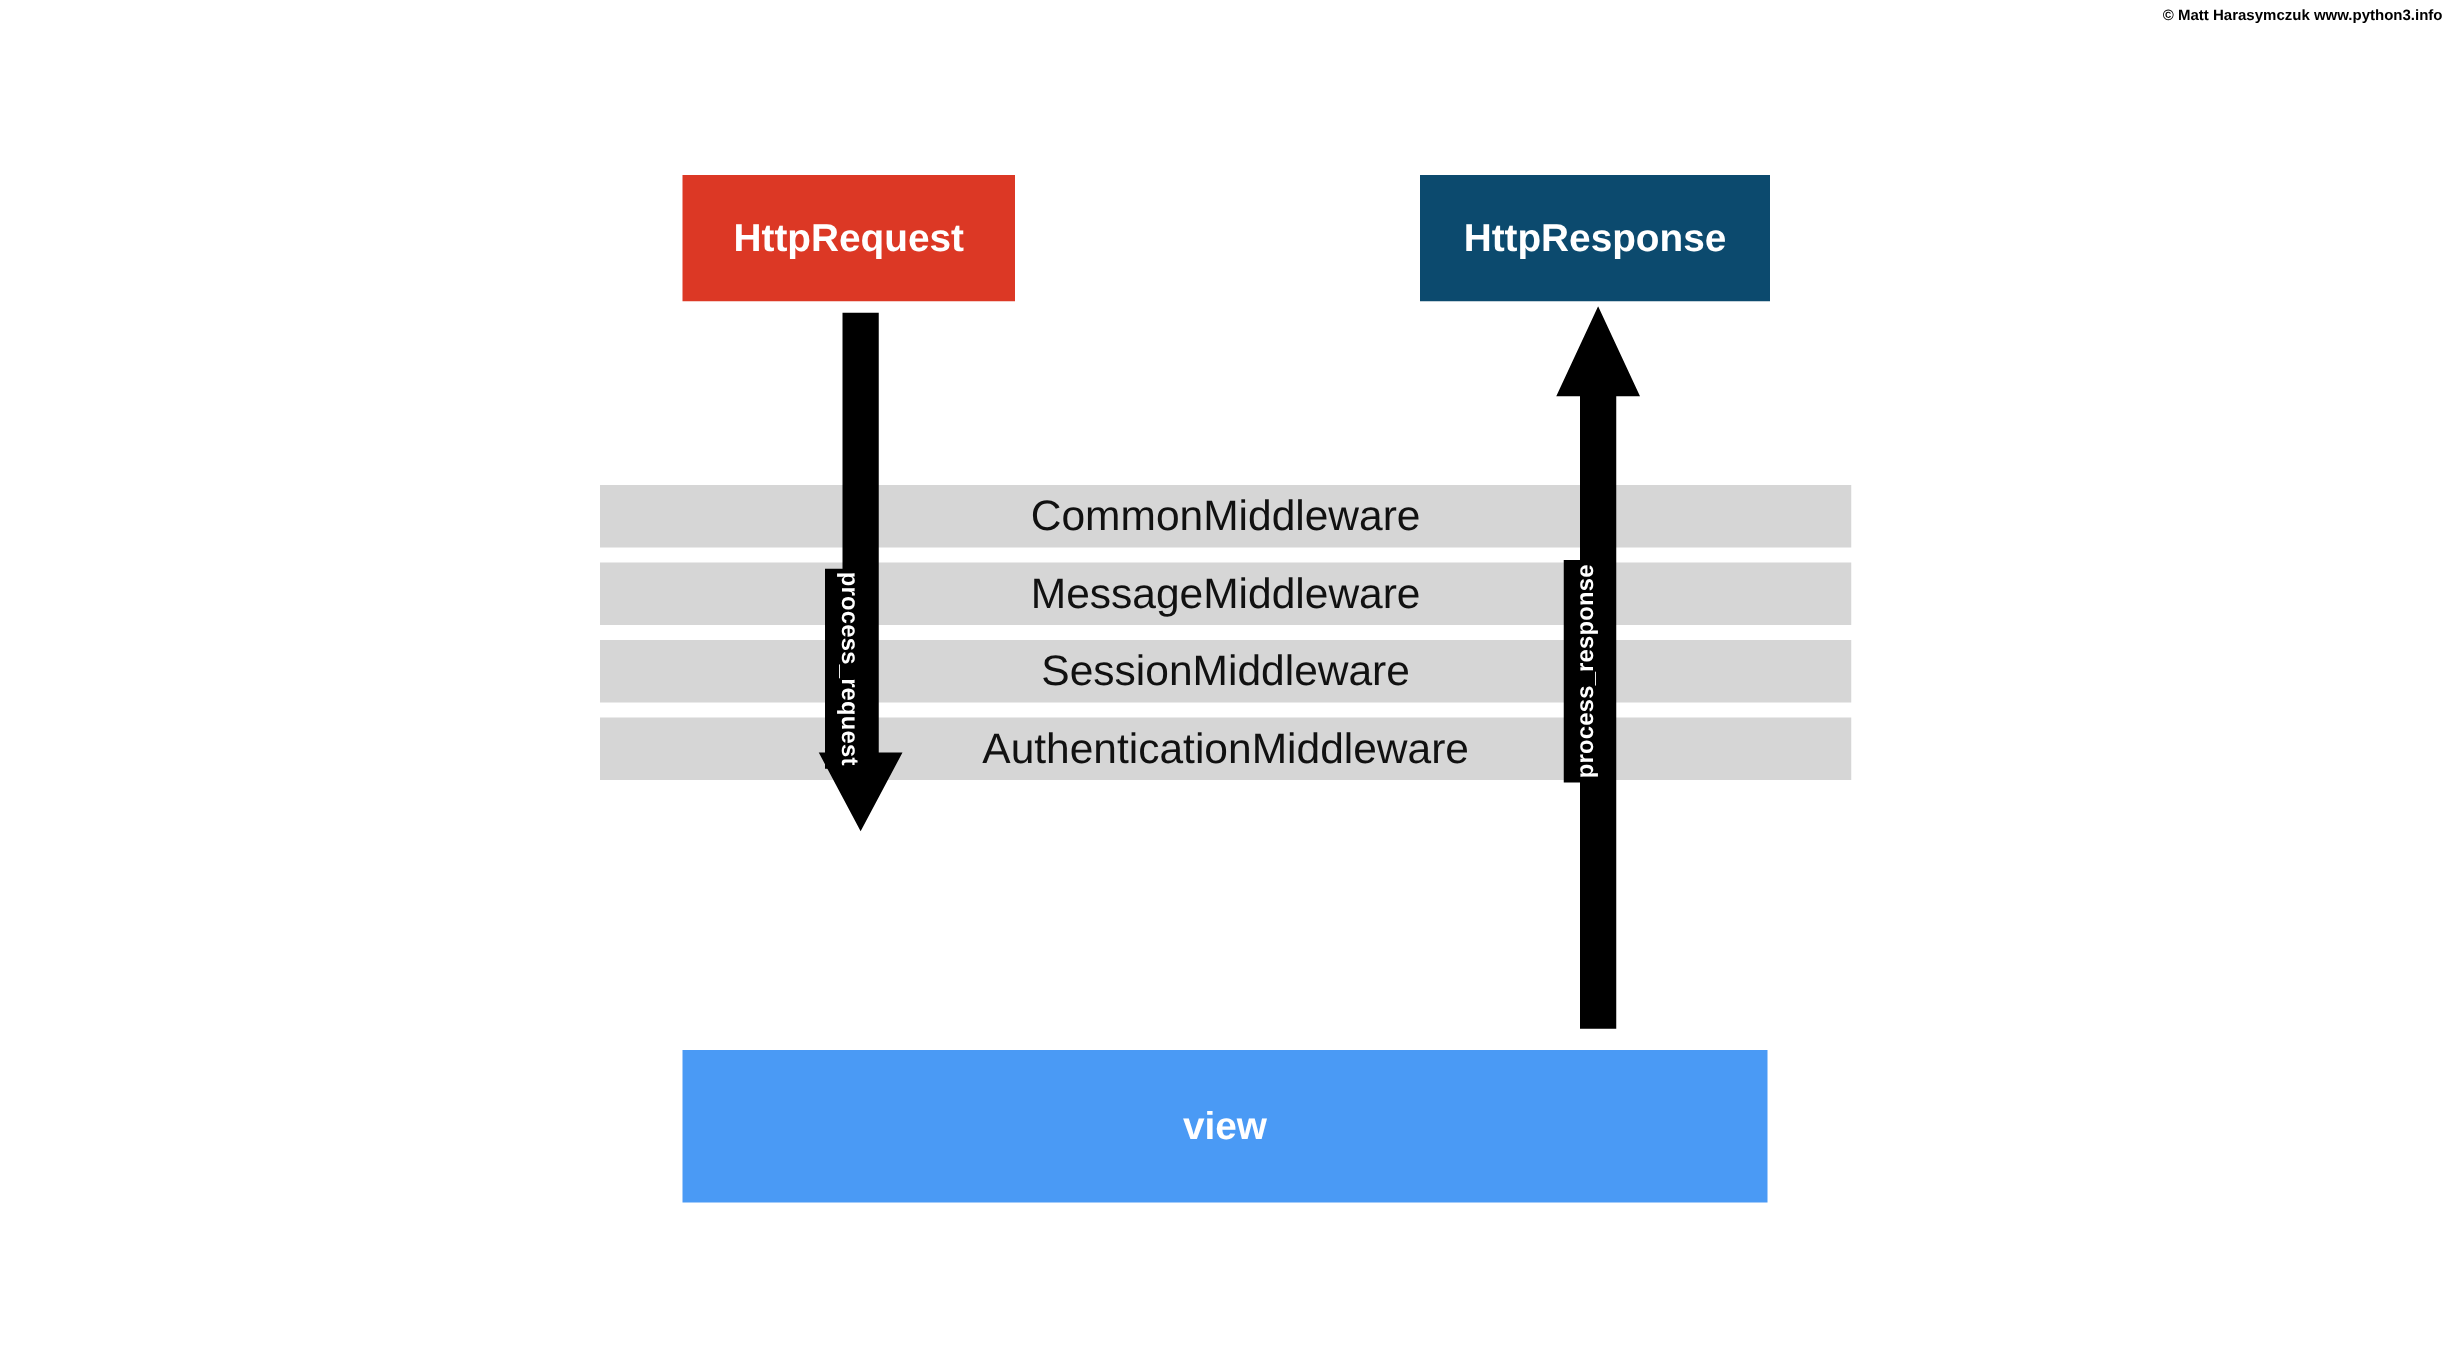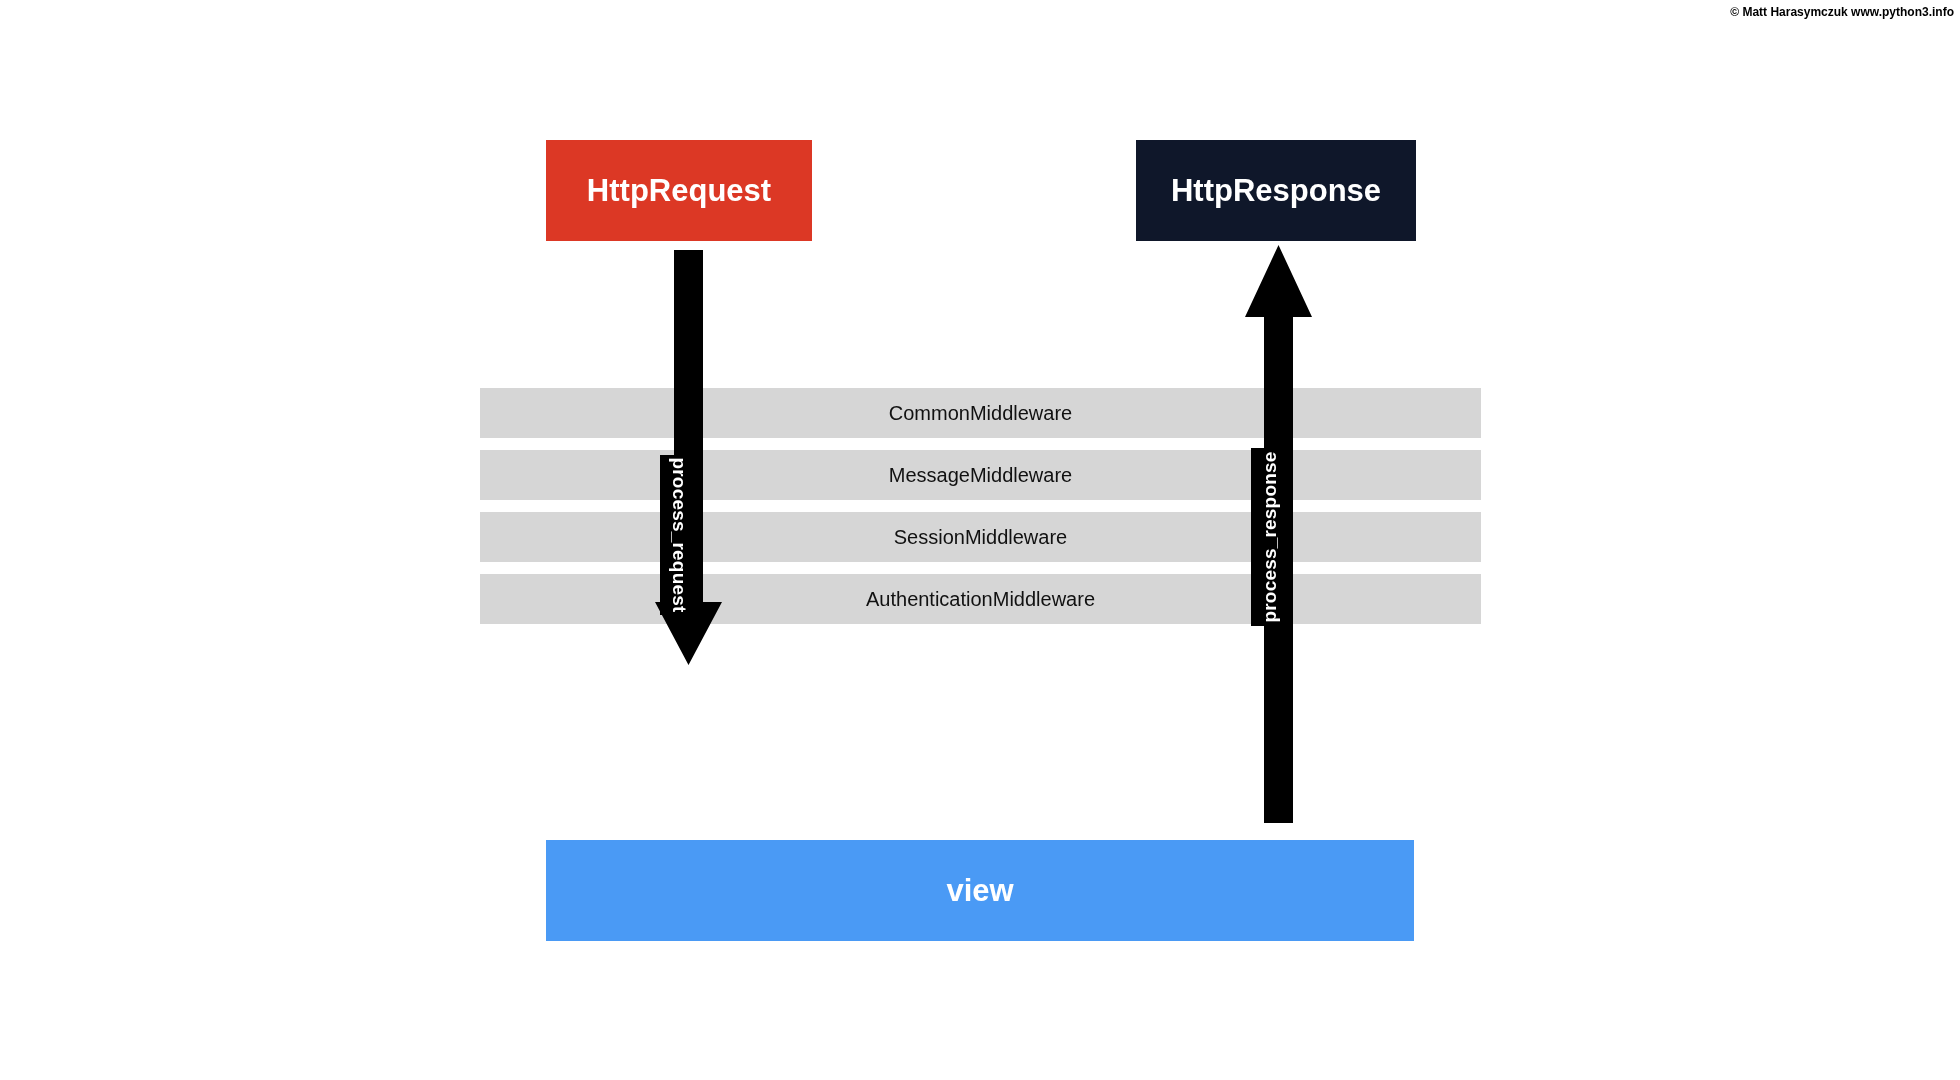--- a/index.html
+++ b/index.html
@@ -60,21 +60,21 @@
     width: 280px;
     height: 101px;
   }
 
   
   #view-box {
     position: absolute;
     left: 546px;
     top: 840px;
     width: 868px;
-    height: 101px;
+    height: 122px;
     display: flex;
     align-items: center;
     justify-content: center;
     color: #ffffff;
     font-size: 31px;
     font-weight: bold;
   }
 
   
   #middleware-stack {
@@ -86,21 +86,21 @@
   .middleware-bar {
     position: relative;
     width: 1001px;
     height: 50px;
     margin-bottom: 12px;
     display: flex;
     align-items: center;
     justify-content: center;
   }
   .middleware-label {
-    font-size: 20px;
+    font-size: 34px;
     color: #111111;
     white-space: nowrap;
   }
 
   
   .arrow {
     position: absolute;
   }
   #request-arrow {
     left: 650px;
@@ -180,21 +180,21 @@
   <div id="process-request-label" class="process-label" style="background: rgb(0, 0, 0); color: rgb(255, 255, 255);">
     <span class="rot">process_request</span>
   </div>
   <div id="process-response-label" class="process-label" style="background: rgb(0, 0, 0); color: rgb(255, 255, 255);">
     <span class="rot">process_response</span>
   </div>
 
   <div id="http-request-box" class="endpoint-box" style="background: rgb(220, 56, 37);">
     <span>HttpRequest</span>
   </div>
-  <div id="http-response-box" class="endpoint-box" style="background: #0f172a;">
+  <div id="http-response-box" class="endpoint-box" style="background: #0c4a6e;">
     <span>HttpResponse</span>
   </div>
 
   <div id="view-box" style="background: rgb(74, 154, 245);">
     <span>view</span>
   </div>
 
 </div>
 
 </body></html>

